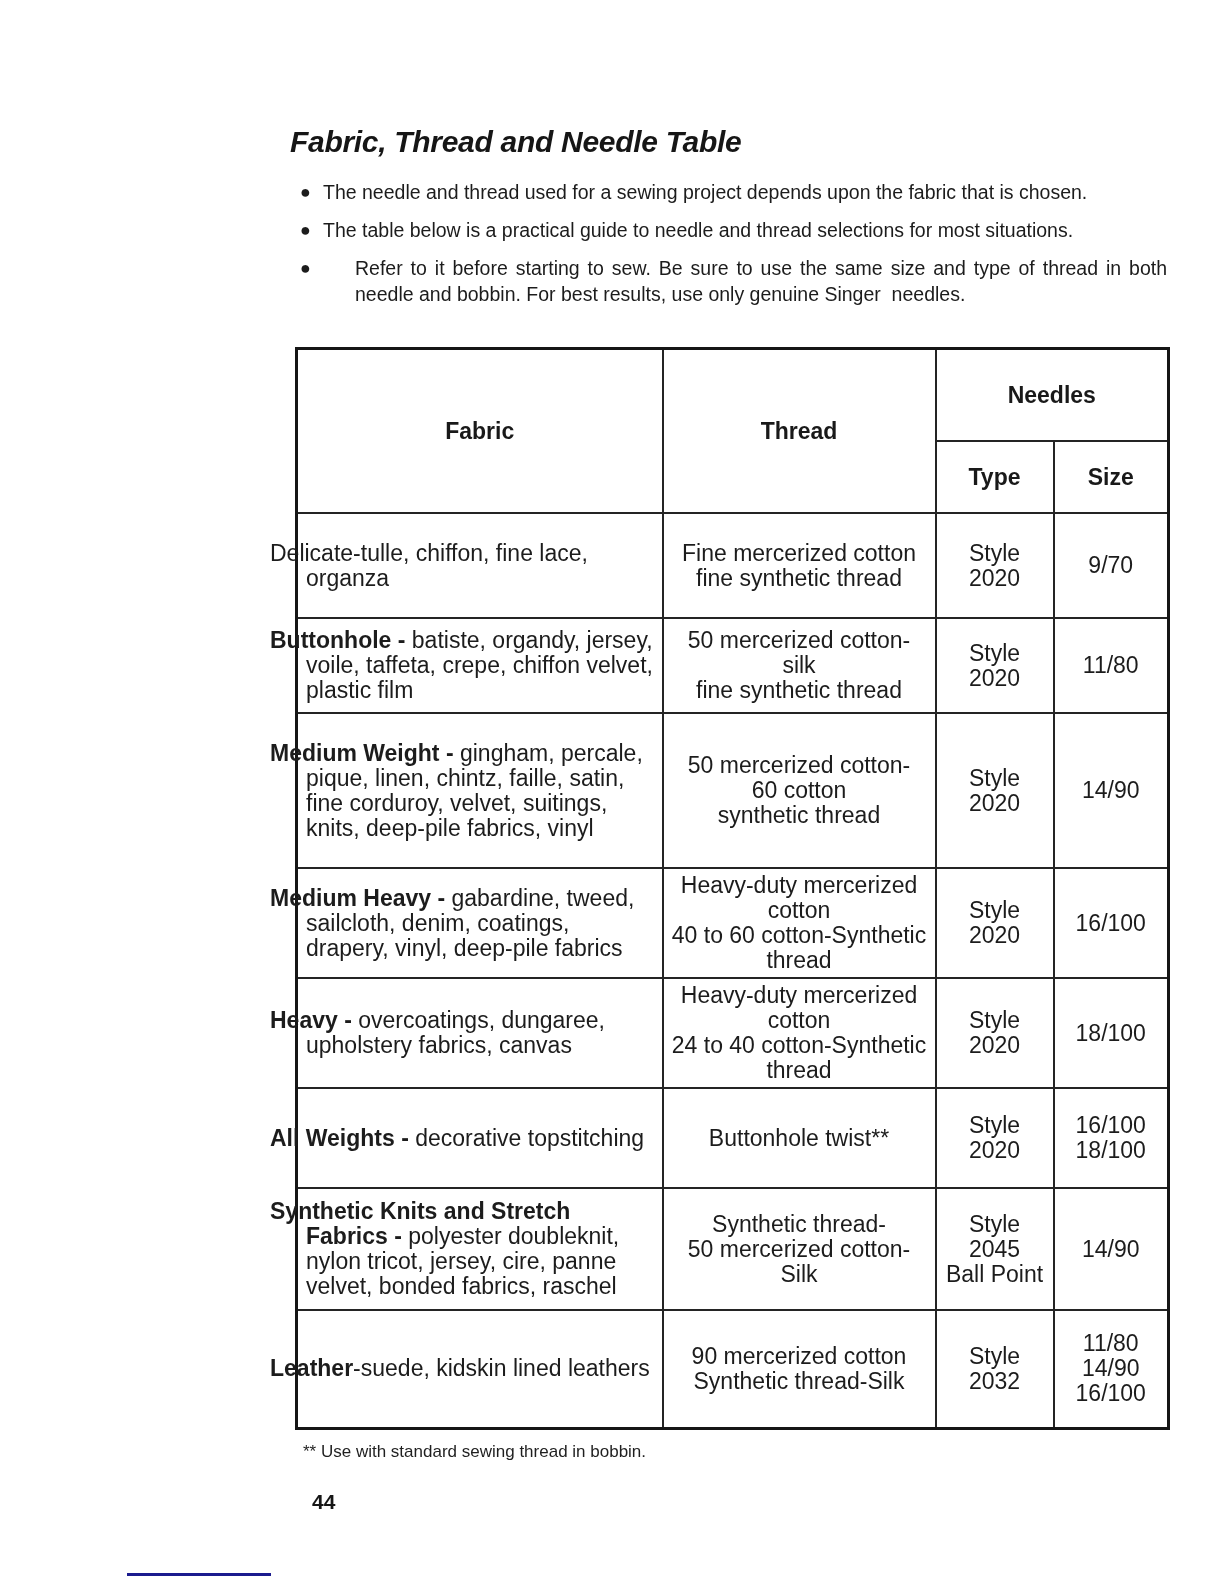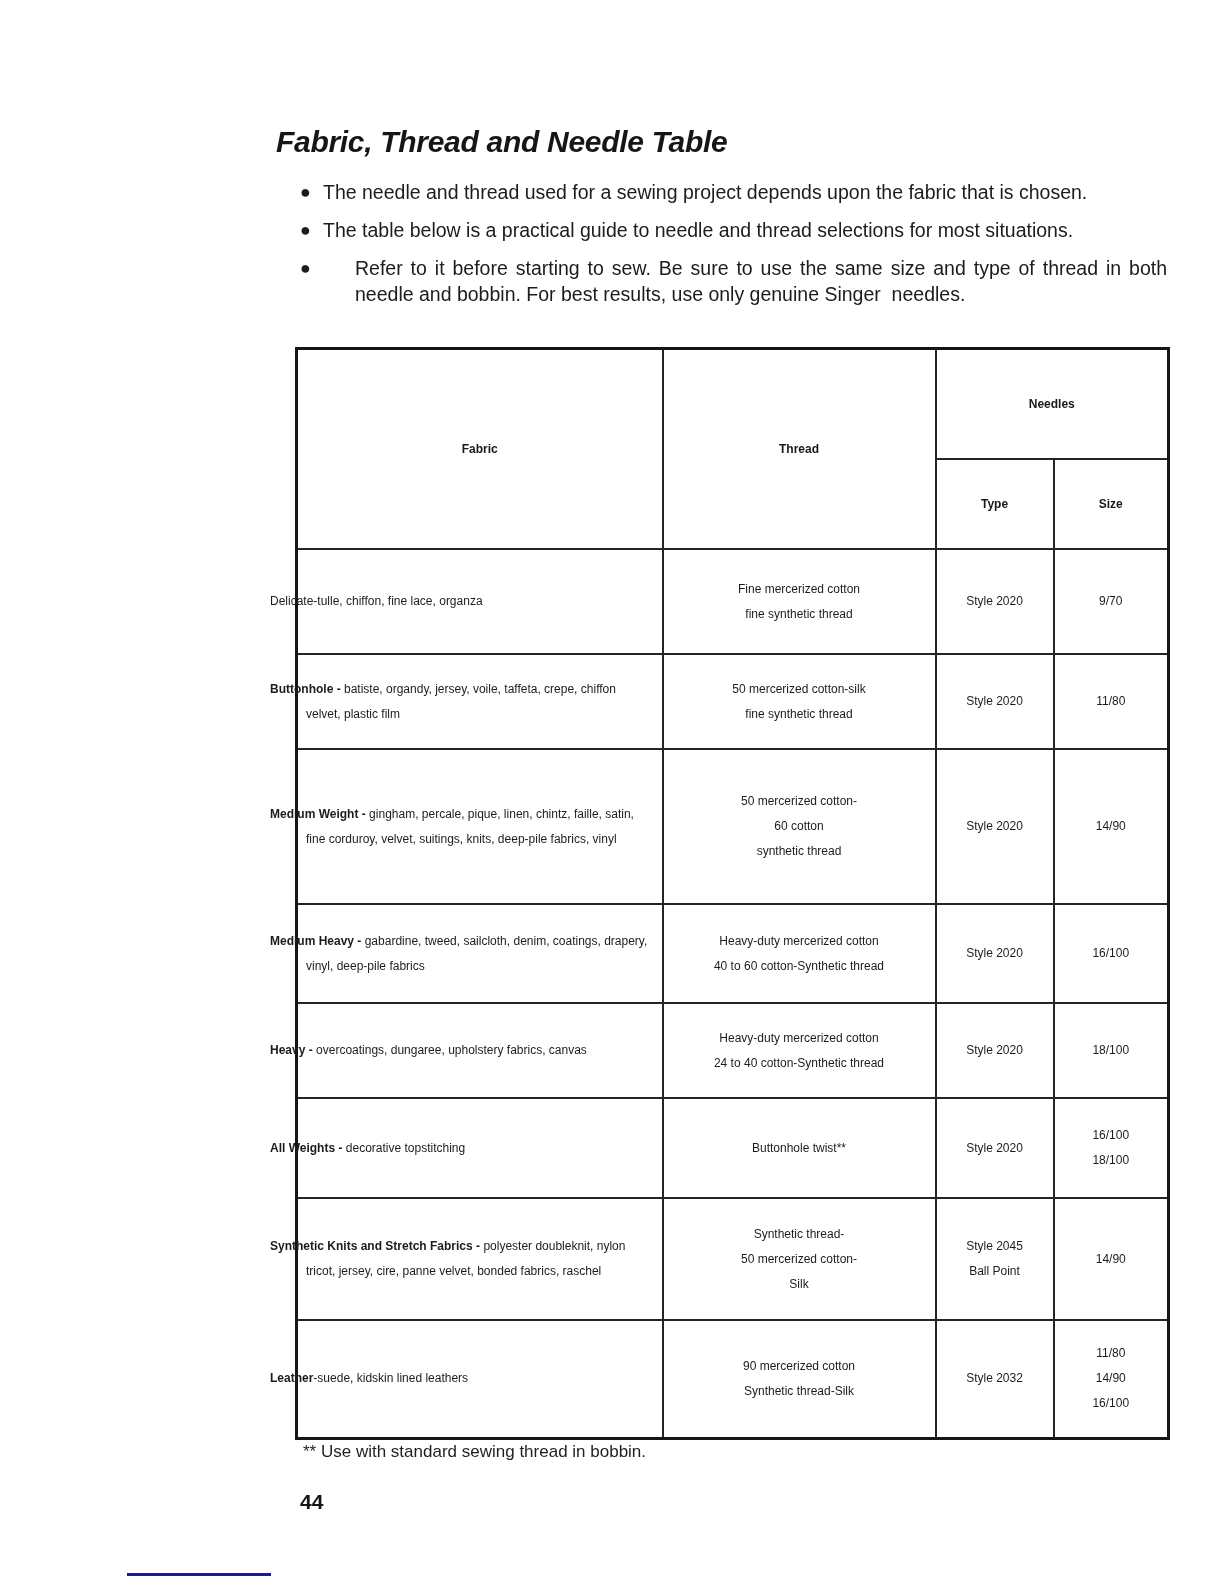--- a/index.html
+++ b/index.html
@@ -7,21 +7,21 @@
     width: 1224px; height: 1584px;
     background: #ffffff;
     font-family: "Liberation Sans", sans-serif;
     color: #1c1c1c;
     position: relative;
     overflow: hidden;
   }
   .page { position: absolute; inset: 0; }
 
   .title {
-    position: absolute; left: 276px; top: 125px;
+    position: absolute; left: 290px; top: 125px;
     font-size: 30px; font-weight: bold; font-style: italic;
     letter-spacing: -0.3px;
     color: #161616;
   }
 
   .bullets {
     position: absolute; left: 295px; top: 179px; width: 872px;
     display: flex; flex-direction: column; gap: 12px;
     font-size: 19.5px; line-height: 26px;
   }
@@ -31,39 +31,39 @@
   .bullet .text.justify { text-align: justify; margin-left: 32px; }
 
   .table-wrap { position: absolute; left: 295px; top: 347px; }
   table.ftn {
     border-collapse: collapse; table-layout: fixed; width: 872px;
     border: 3px solid #161616;
   }
   table.ftn th, table.ftn td {
     border: 2px solid #242424;
     vertical-align: middle;
-    font-size: 12px;
+    font-size: 23px;
     line-height: 25px;
-    padding: 13px 8px;
+    padding: 4px 8px;
   }
   table.ftn th { font-weight: bold; text-align: center; color: #191919; }
   td.fabric {
     text-align: left;
     padding: 10px 12px 10px 48px;
     text-indent: -36px;
   }
   td.fabric b { font-weight: bold; }
   td.center { text-align: center; white-space: pre-line; }
 
   .footnote {
     position: absolute; left: 303px; top: 1441px;
     font-size: 17px; line-height: 22px; color: #1f1f1f;
   }
   .page-number {
-    position: absolute; left: 300px; top: 1490px;
+    position: absolute; left: 312px; top: 1490px;
     font-size: 21px; font-weight: bold; color: #161616;
   }
   .accent-underline {
     position: absolute; left: 127px; top: 1573px;
     width: 144px; height: 3px;
     background: #1b1b8e;
   }
 </style>
 </head>
 <body>

